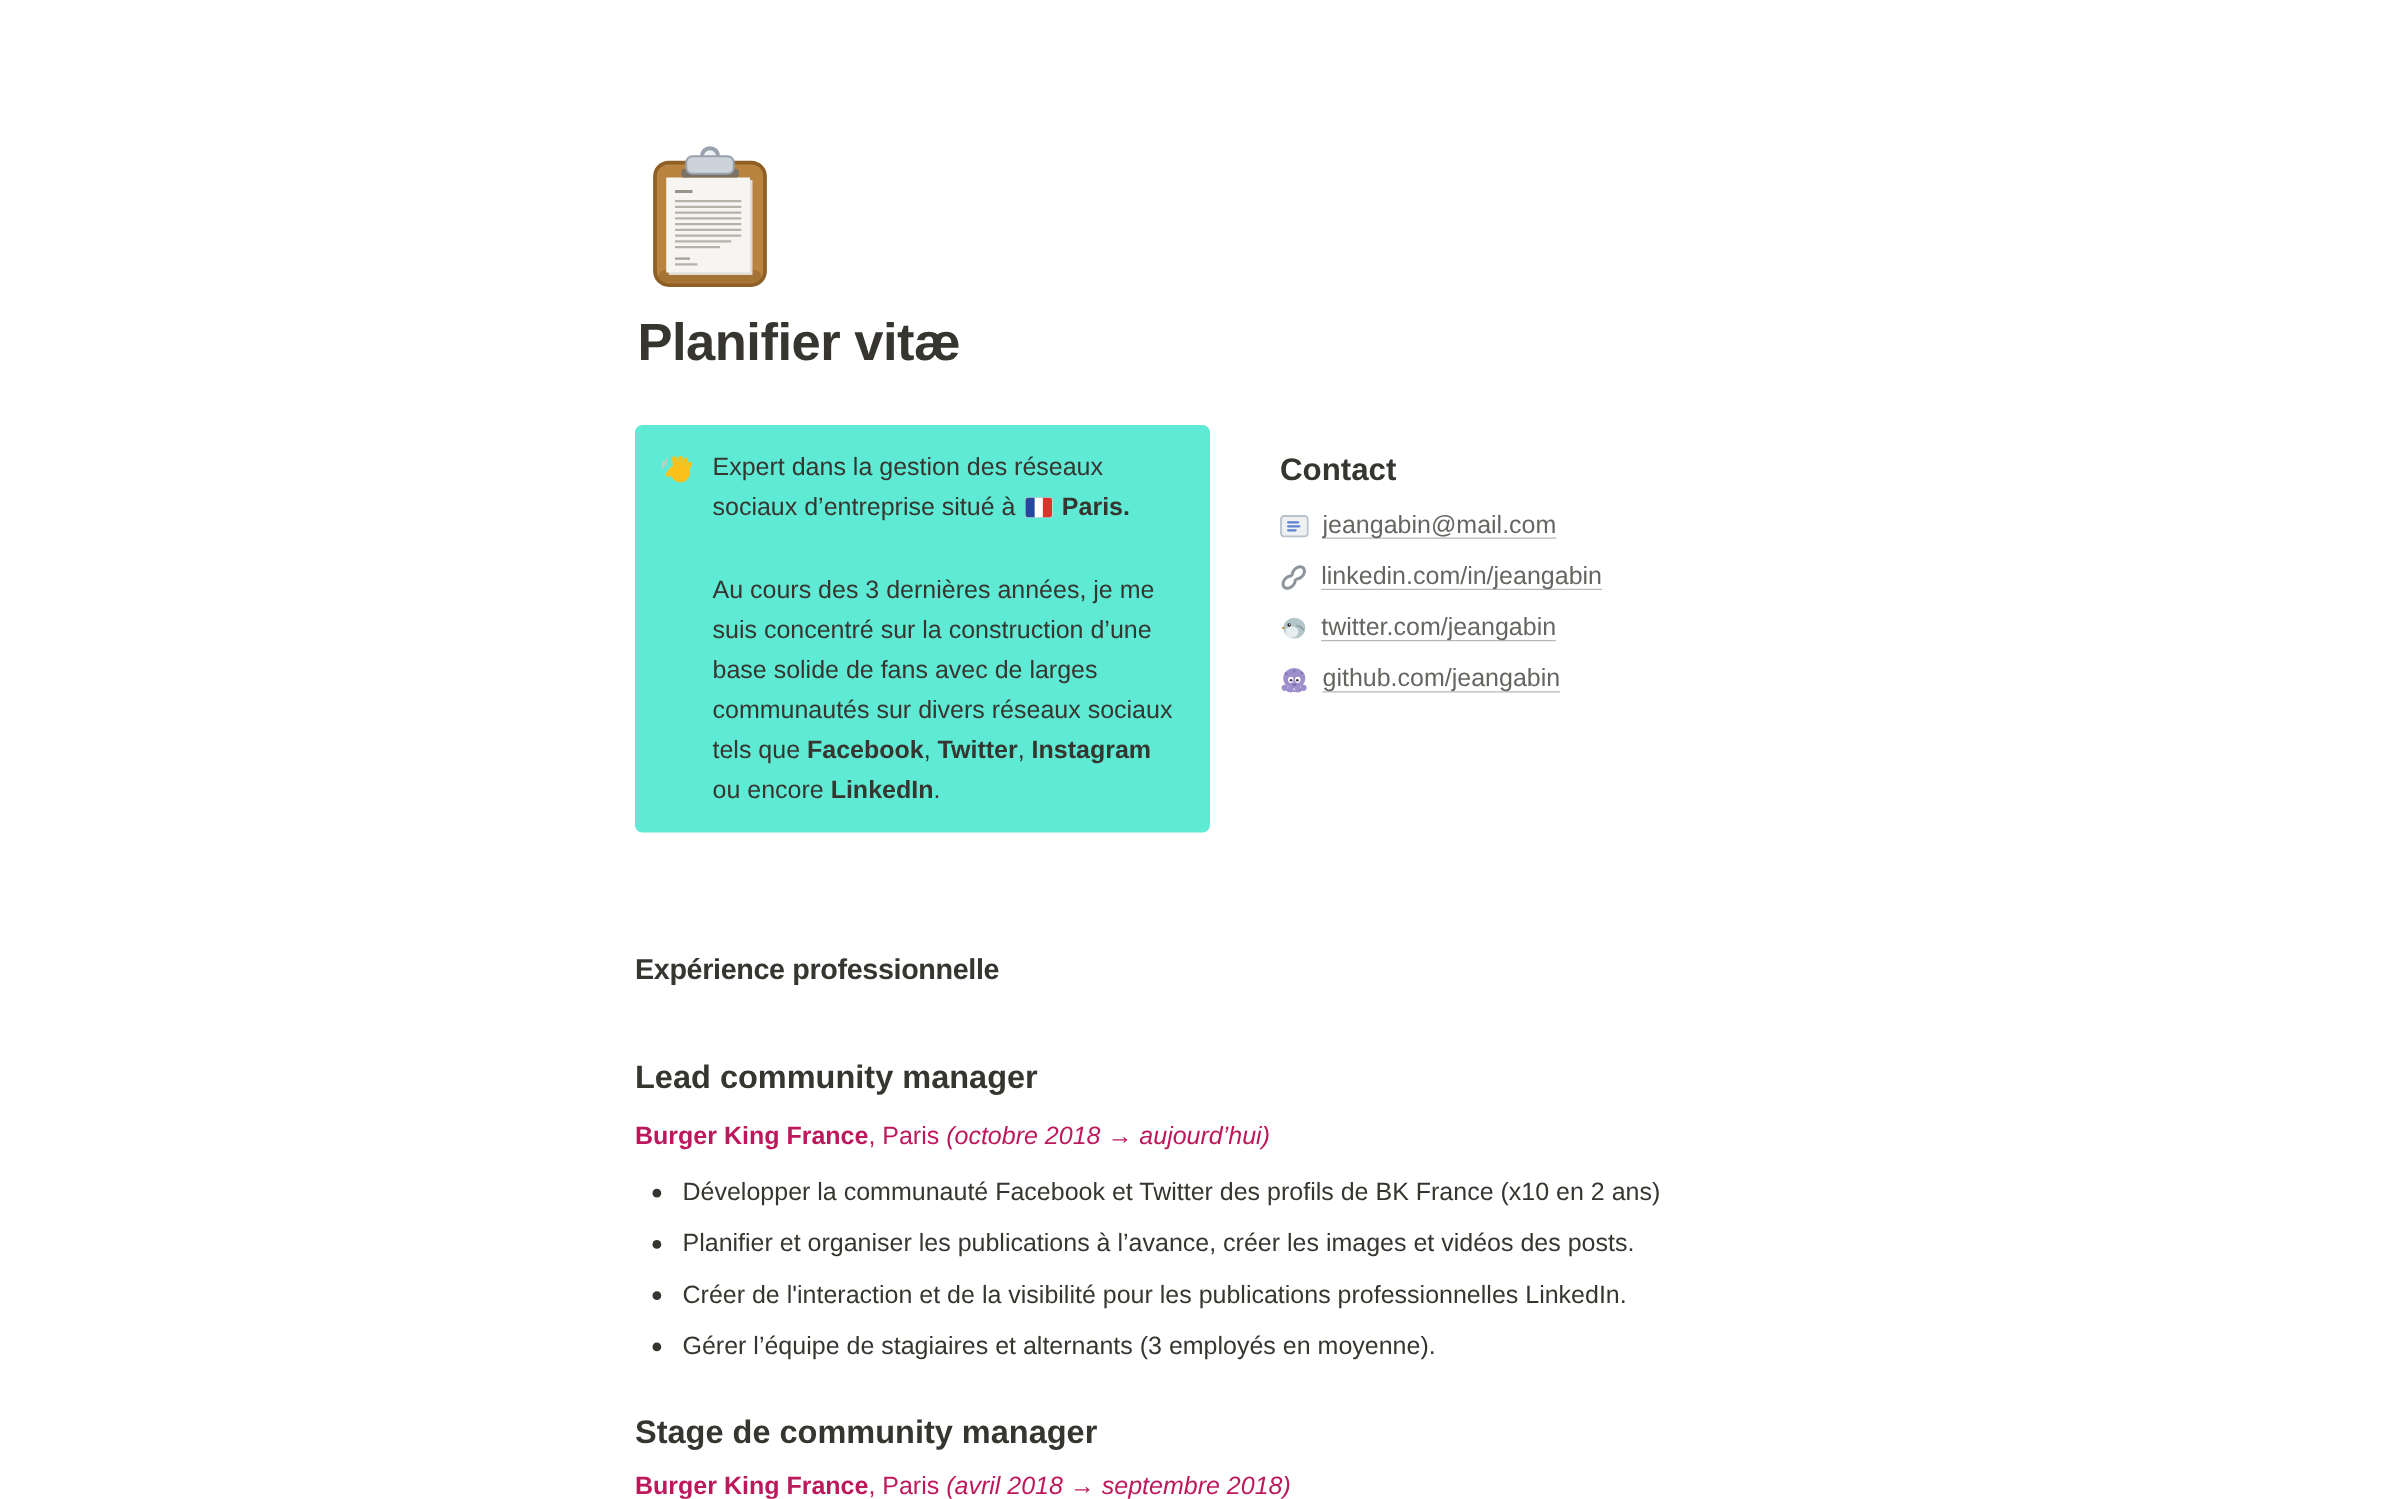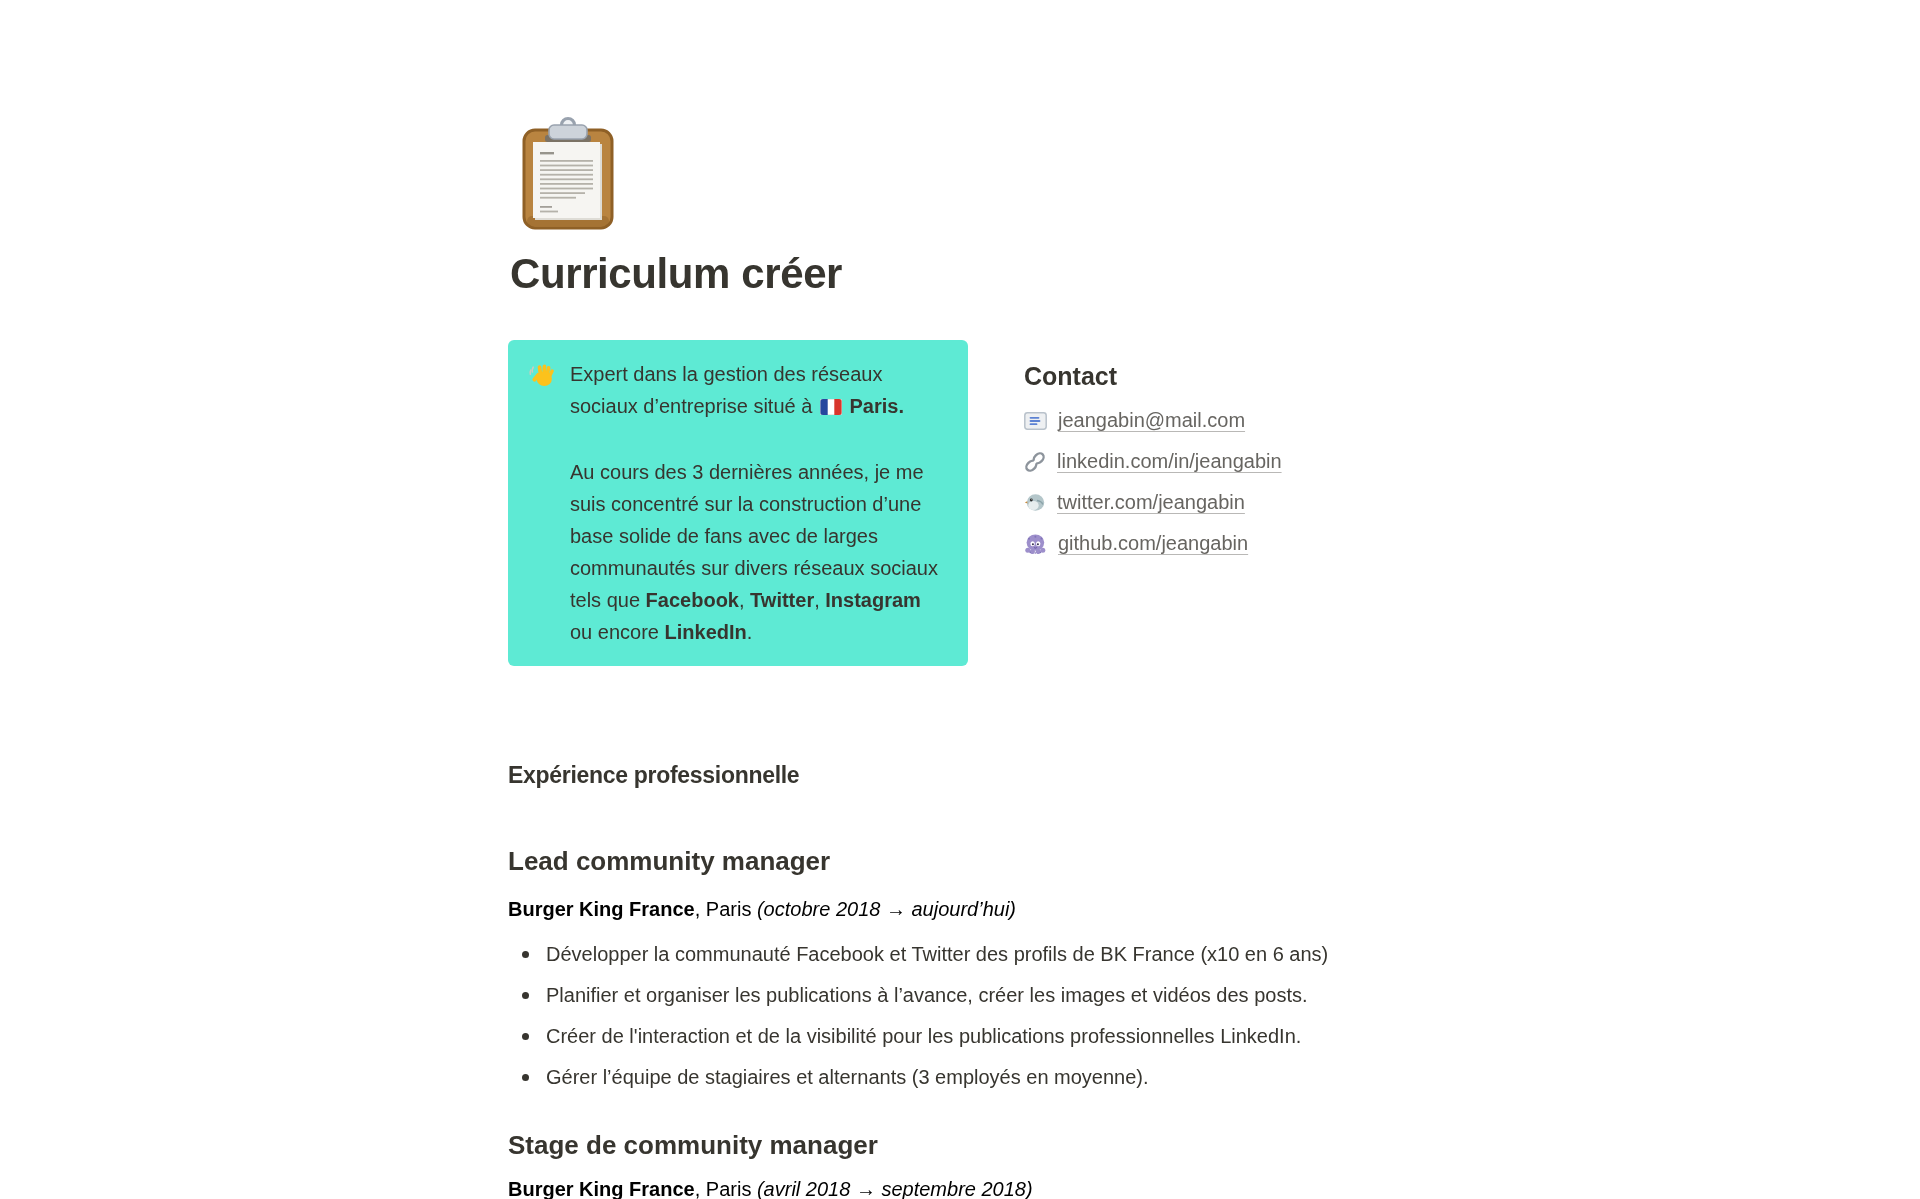--- a/index.html
+++ b/index.html
@@ -62,21 +62,21 @@
     letter-spacing: -0.3px;
   }
   h3.job-title {
     margin: 48px 0 0 0;
     font-size: 26px; line-height: 34px; font-weight: 700;
   }
   h3.job-title.second { margin-top: 30px; }
   .job-meta {
     margin-top: 18px;
     font-size: 20px; line-height: 26px;
-    color: #000000;
+    color: #be185d;
   }
   .job-meta.second { margin-top: 14px; }
   .job-meta .company { font-weight: 700; }
   .job-meta .dates { font-style: italic; }
 
   ul.bullet-list { list-style: none; margin: 12px 0 0 0; padding: 0; }
   ul.bullet-list li { display: flex; padding: 7px 0; font-size: 20px; line-height: 27px; }
   .bullet-dot {
     flex: none; width: 7px; height: 7px; border-radius: 50%;
     background: #37352f; margin: 10px 17px 0 14px;
@@ -106,21 +106,21 @@
         <rect x="22" y="80.8" width="36" height="1.8"></rect>
       </g>
       <rect x="22" y="90" width="12" height="1.8" fill="#a3a099"></rect>
       <rect x="22" y="94.6" width="18" height="1.8" fill="#b5b2aa"></rect>
     </g>
     <rect x="27" y="19" width="46" height="7" rx="2.5" fill="#7b7265"></rect>
     <circle cx="50" cy="9" r="6.5" fill="#eef1f4" stroke="#99a2ae" stroke-width="3.2"></circle>
     <rect x="31" y="9" width="38" height="14" rx="5" fill="#cdd3da" stroke="#99a2ae" stroke-width="1.6"></rect>
   </svg>
 
-  <h1 class="page-title">Curriculum créer</h1>
+  <h1 class="page-title">Planifier vitæ</h1>
 
   <div class="columns">
 
     <div class="col-left">
       <div class="callout">
         <span class="callout-icon">
           <svg width="26" height="26" viewBox="0 0 26 26">
             <g stroke="#cfc9bd" stroke-width="1.6" fill="none" stroke-linecap="round">
               <path d="M5.2 4.2 Q3.8 6.4 4.4 9"></path>
               <path d="M2.8 7.2 Q1.9 9 2.4 11.2"></path>
@@ -232,21 +232,21 @@
   <h2 class="section-heading">Expérience professionnelle</h2>
 
   <h3 class="job-title">Lead community manager</h3>
   <div class="job-meta">
     <span class="company">Burger King France</span><span>, Paris </span><span class="dates">(octobre 2018 → aujourd’hui)</span>
   </div>
 
   <ul class="bullet-list">
     <li>
         <span class="bullet-dot"></span>
-        <span>Développer la communauté Facebook et Twitter des profils de BK France (x10 en 6 ans)</span>
+        <span>Développer la communauté Facebook et Twitter des profils de BK France (x10 en 2 ans)</span>
       </li>
     <li>
         <span class="bullet-dot"></span>
         <span>Planifier et organiser les publications à l’avance, créer les images et vidéos des posts.</span>
       </li>
     <li>
         <span class="bullet-dot"></span>
         <span>Créer de l'interaction et de la visibilité pour les publications professionnelles LinkedIn.</span>
       </li>
     <li>

